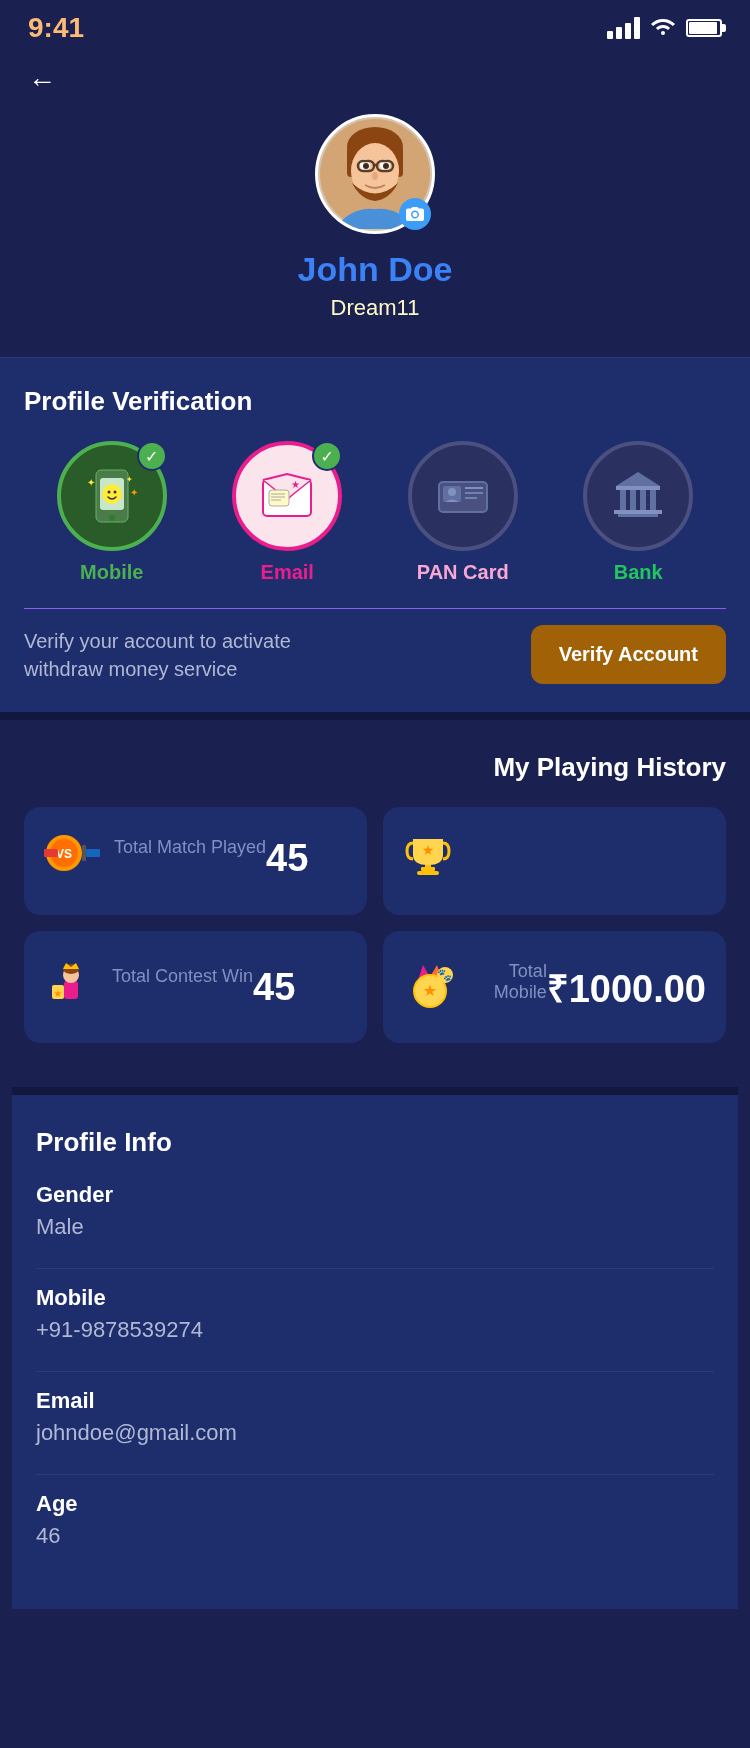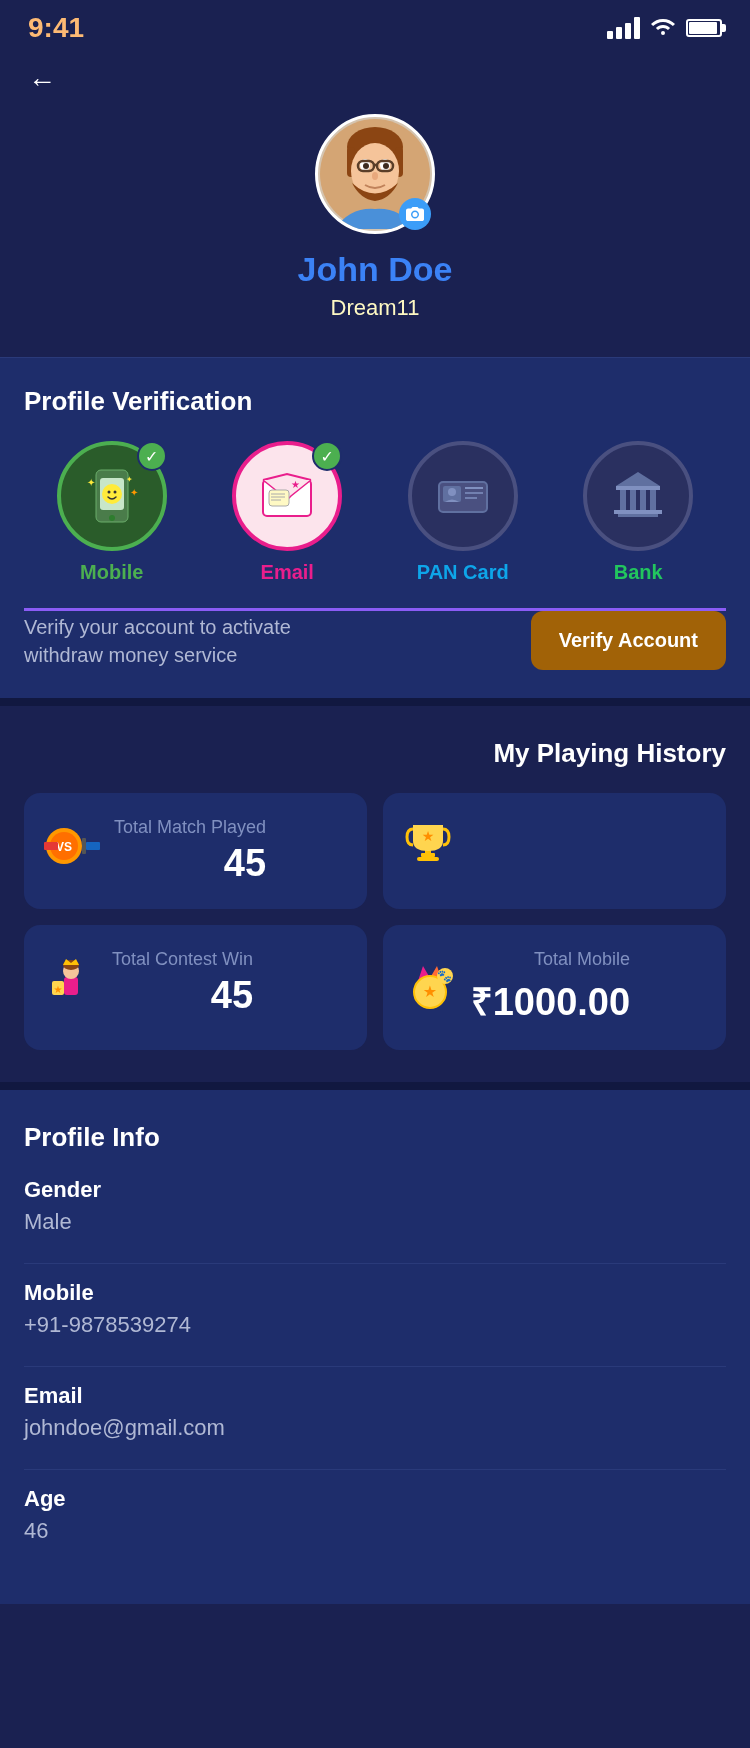--- a/index.html
+++ b/index.html
@@ -209,29 +209,30 @@
       font-size: 16px;
       color: white;
       border: 2px solid #1e2d6b;
     }
     .verify-label {
       font-size: 20px;
       font-weight: 600;
     }
     .verify-label.mobile { color: #4caf50; }
     .verify-label.email { color: #e91e8c; }
-    .verify-label.pan { color: #0ea5e9; }
+    .verify-label.pan { color: #f9a8d4; }
     .verify-label.bank { color: #22c55e; }
 
     
     .verify-banner {
       display: flex;
       align-items: center;
       justify-content: space-between;
-      border-top: 3px solid #8b5cf6;
+      padding-top: 16px;
+      border-top: 1px solid #8b5cf6;
     }
     .verify-text {
       font-size: 20px;
       color: #b0b8d4;
       max-width: 300px;
       line-height: 1.4;
     }
     .verify-btn {
       background: #a16207;
       color: white;
@@ -269,37 +270,37 @@
       display: flex;
       align-items: center;
       gap: 14px;
     }
     .card-icon {
       font-size: 44px;
       min-width: 50px;
     }
     .card-content {
       display: flex;
-      flex-direction: column;
+      flex-direction: row;
     }
     .card-label {
       font-size: 18px;
       color: #8090c0;
       margin-bottom: 4px;
     }
     .card-value {
       font-size: 38px;
       font-weight: 700;
       color: white;
     }
 
     
     .info-section {
       background: #1e2d6b;
-      margin: 0;
+      margin: 12px;
       padding: 32px 24px;
       border-top: 8px solid #111840;
     }
     .info-row {
       margin-bottom: 28px;
     }
     .info-label {
       font-size: 22px;
       font-weight: 700;
       color: white;

